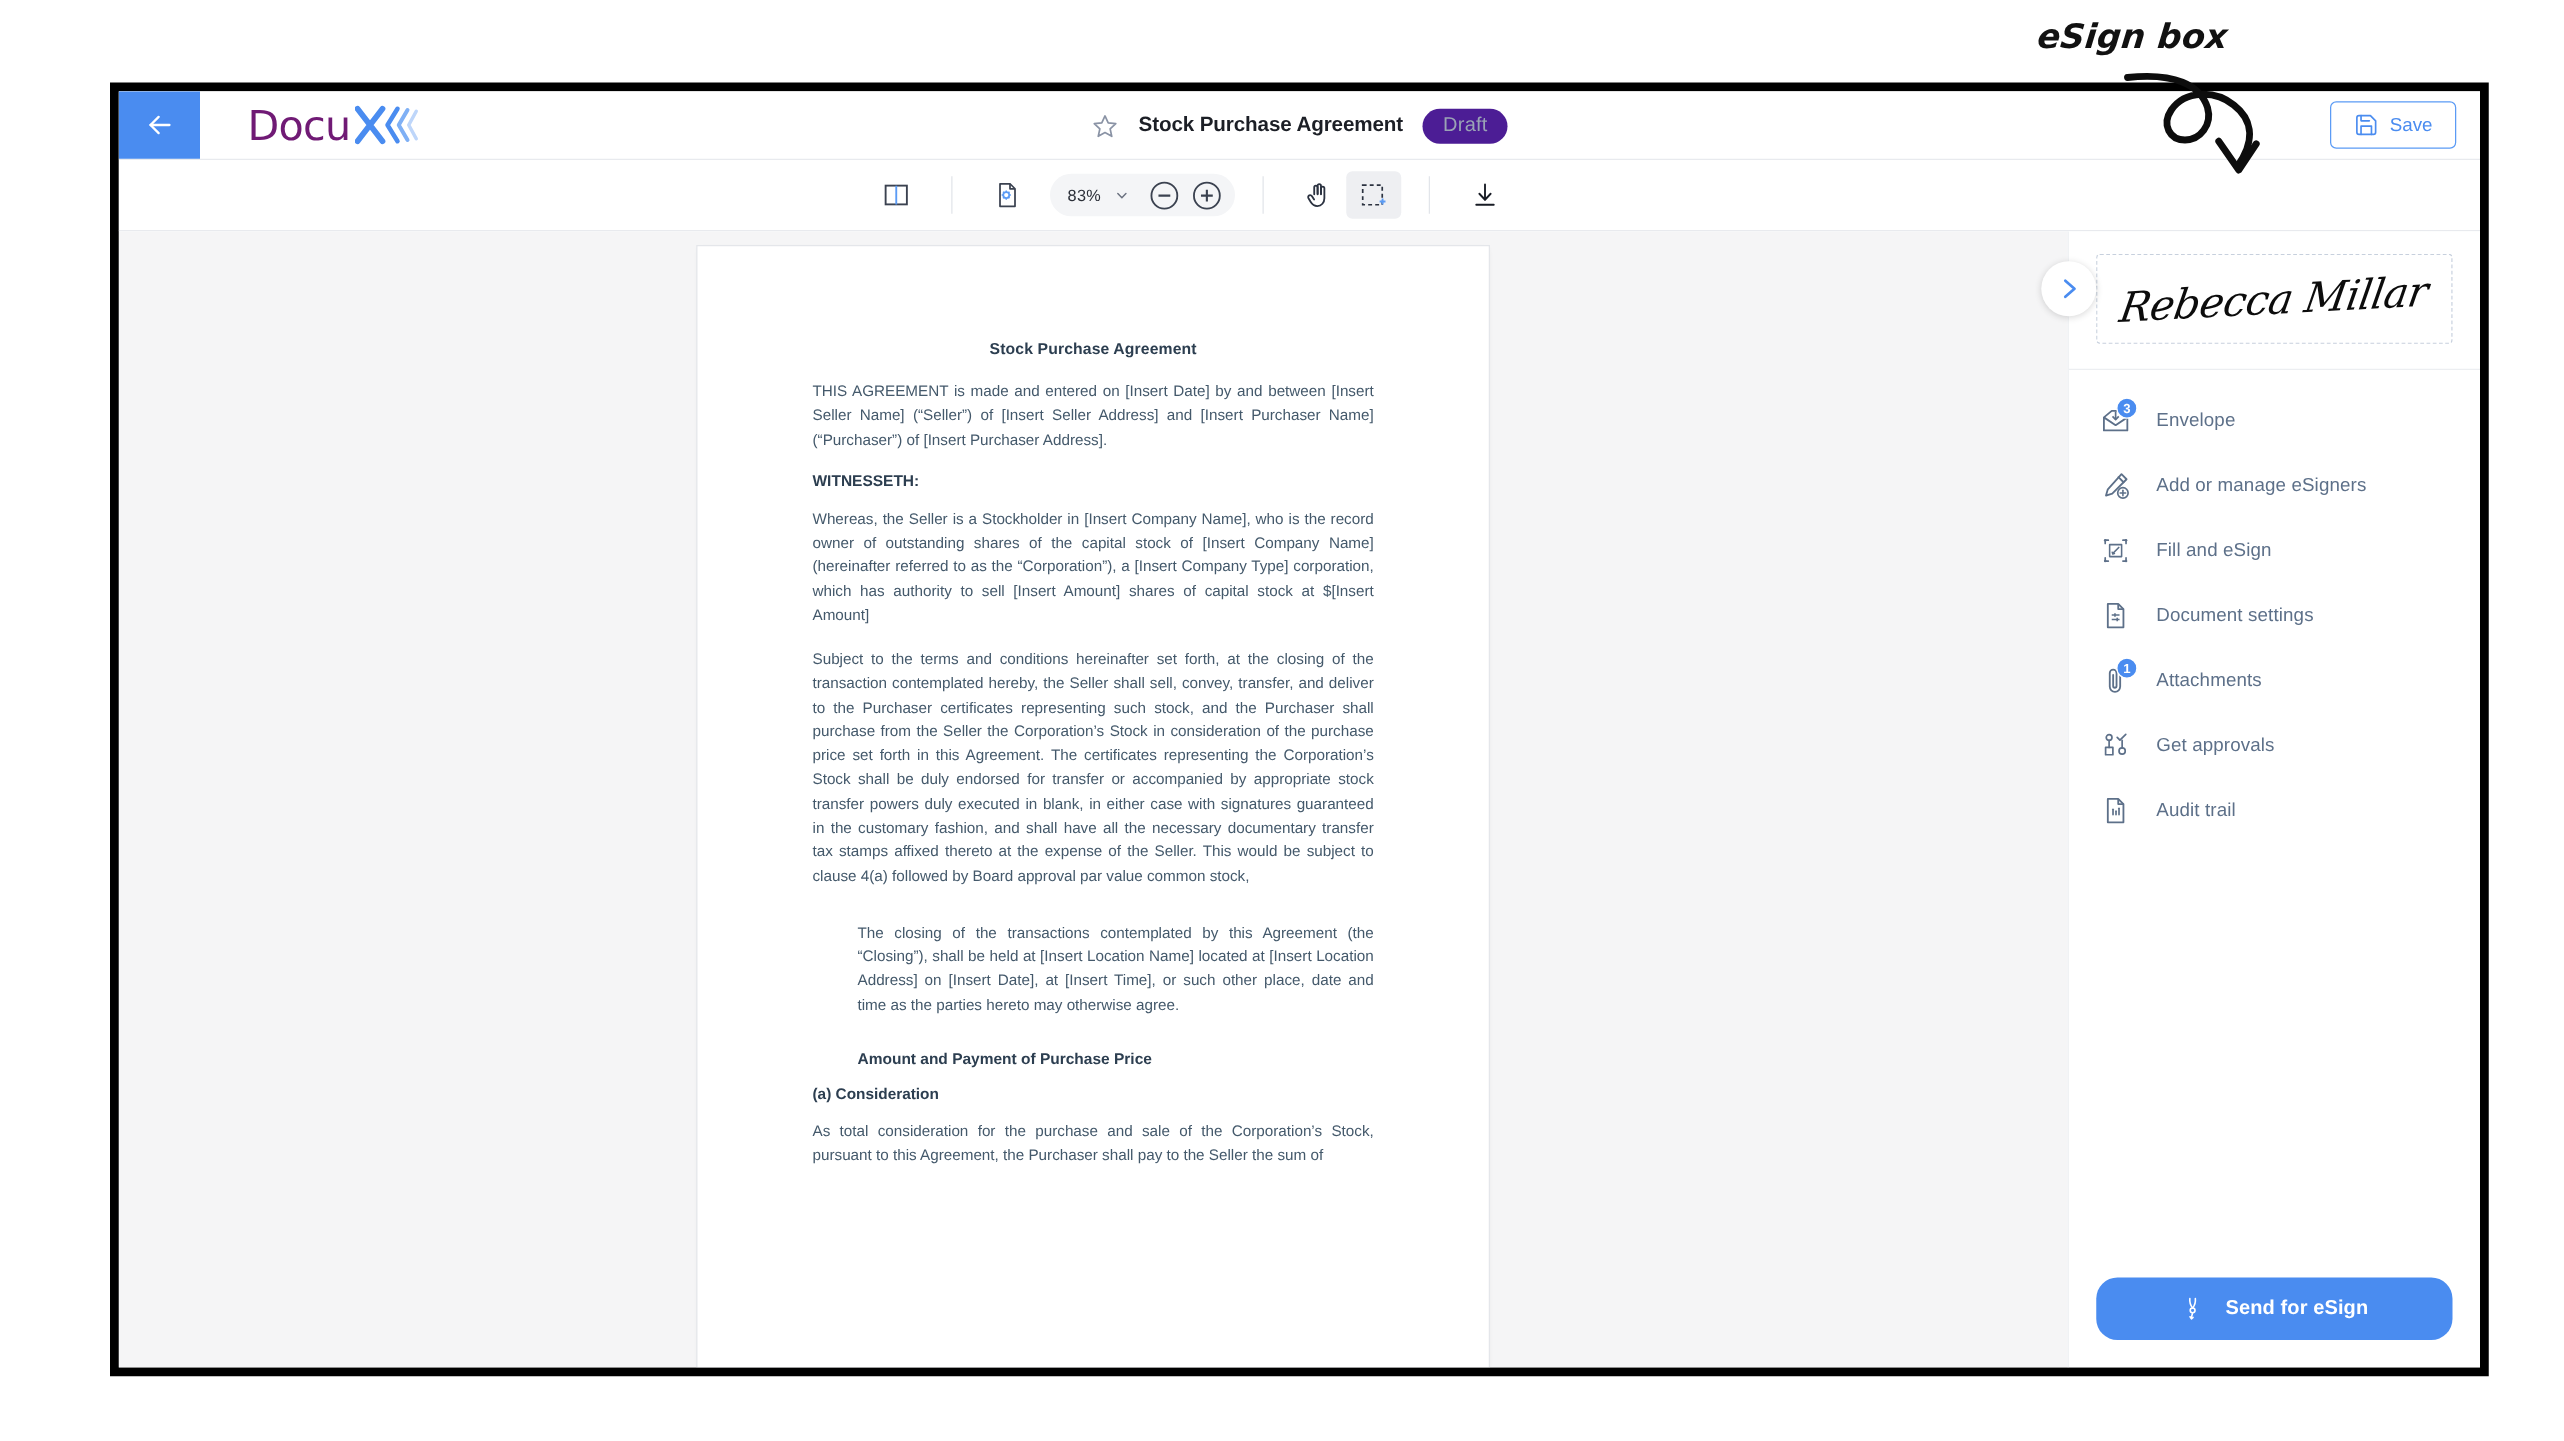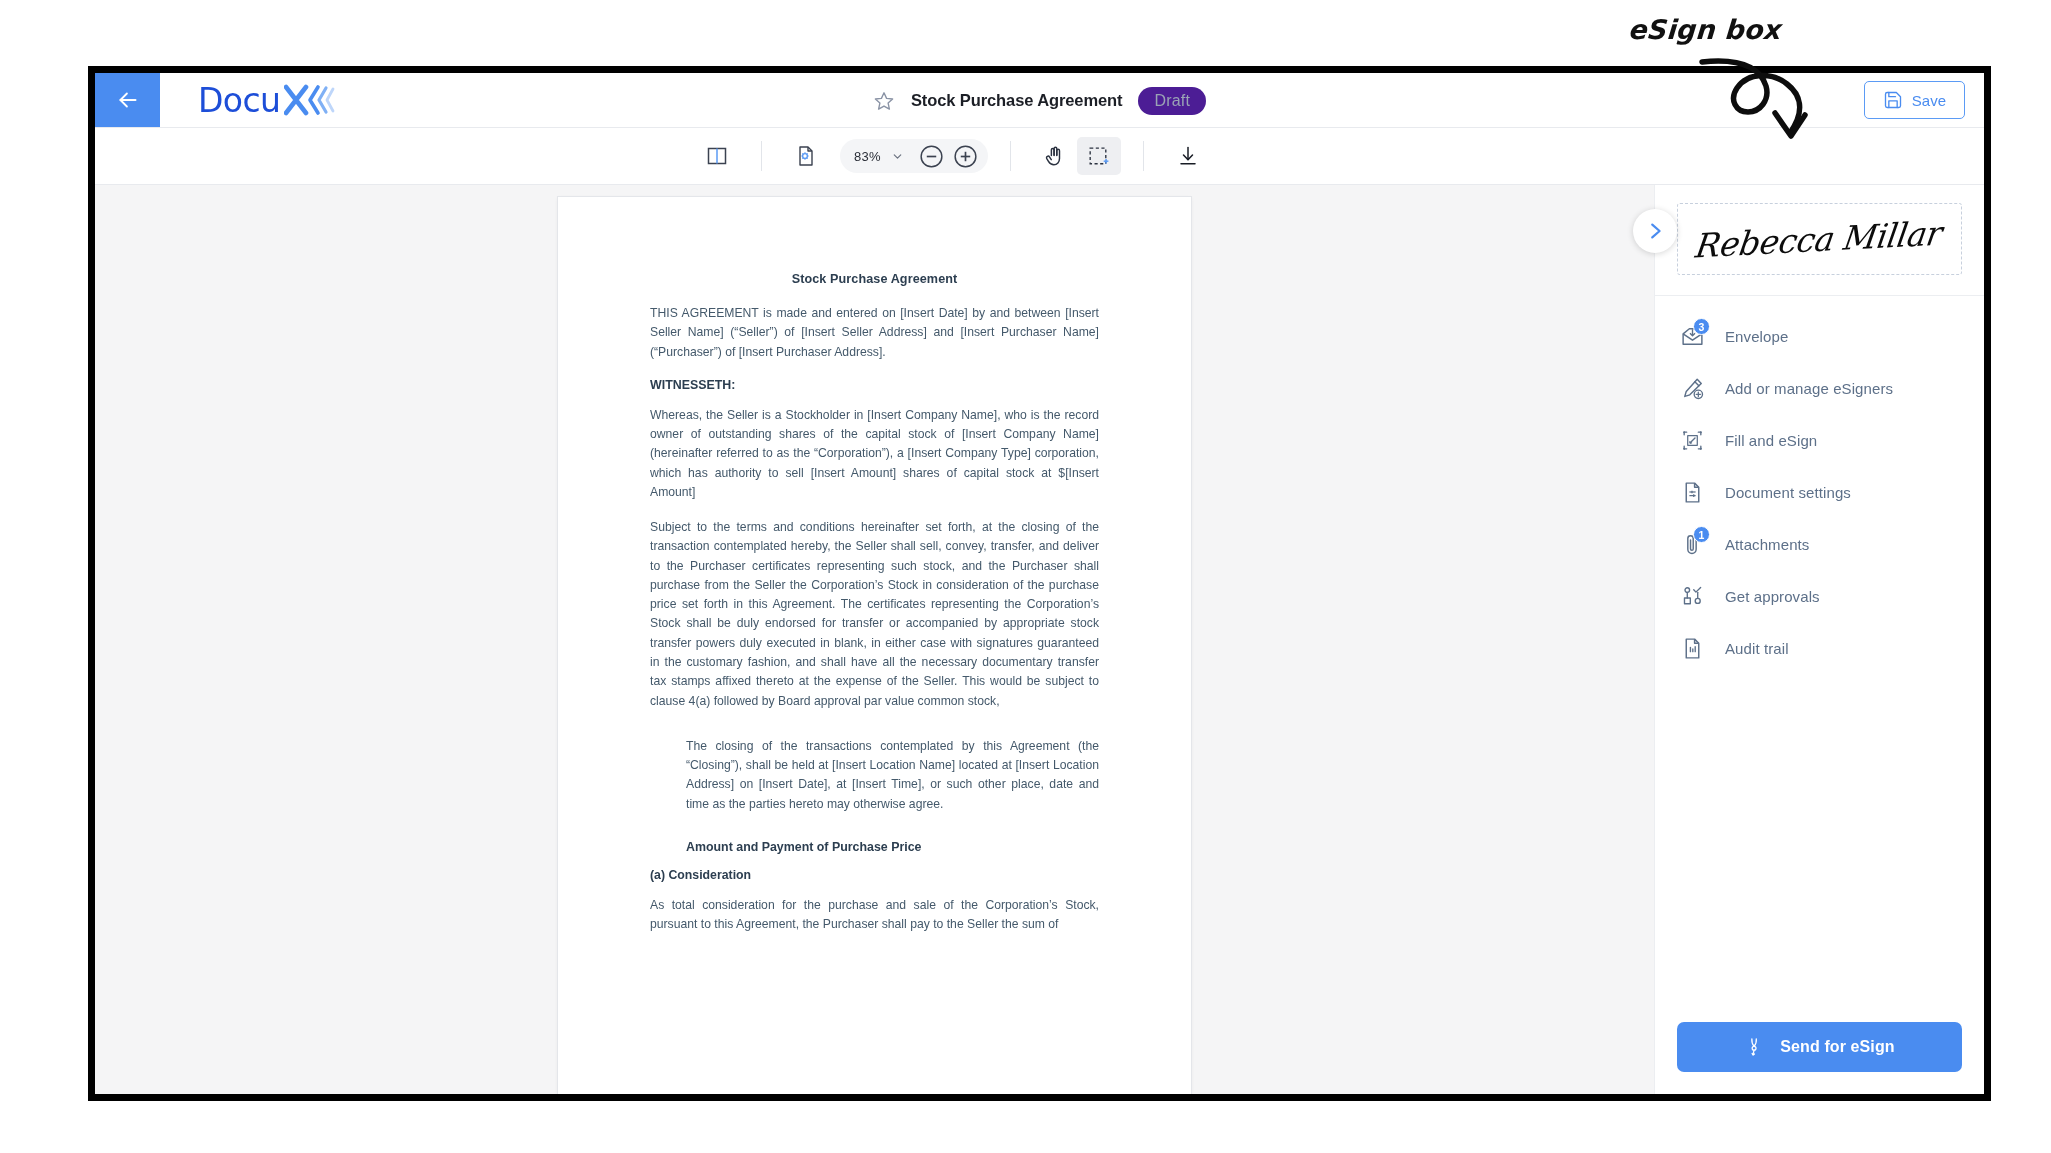--- a/index.html
+++ b/index.html
@@ -38,21 +38,21 @@
     height:55px; min-height:55px; display:flex; align-items:stretch;
     border-bottom:1px solid #e8eaee; background:#fff; position:relative;
   }
   #back-button {
     width:65px; background:#4a8cf0; display:flex; align-items:center; justify-content:center;
     cursor:pointer;
   }
   #back-button svg { width:26px; height:26px; }
   #brand { display:flex; align-items:center; padding-left:38px; }
   #brand-text {
-    font-size:33px; font-weight:400; color:#1d4ed8; letter-spacing:-0.6px;
+    font-size:33px; font-weight:400; color:#701a75; letter-spacing:-0.6px;
     font-family:"DejaVu Sans", sans-serif;
   }
   #brand-x { display:flex; align-items:center; margin-left:4px; }
 
   #header-center {
     position:absolute; left:0; right:0; top:0; height:55px;
     display:flex; align-items:center; justify-content:center; gap:16px;
     pointer-events:none;
   }
   #header-center > * { pointer-events:auto; }
@@ -158,21 +158,21 @@
   .menu-label { font-size:15px; color:#5d7089; letter-spacing:0.1px; }
   .badge {
     position:absolute; top:-3px; right:-3px; min-width:17px; height:17px;
     border-radius:50%; background:#4a8cf0; color:#fff;
     font-size:10.5px; font-weight:600; display:flex; align-items:center; justify-content:center;
     padding:0 4px; border:1.5px solid #fff;
   }
 
   #sidebar-footer { padding:0 22px 22px 22px; }
   #send-button {
-    width:100%; height:50px; background:#4a8cf0; border-radius:7px;
+    width:100%; height:50px; background:#4a8cf0; border-radius:17px;
     display:flex; align-items:center; justify-content:center; gap:14px;
     cursor:pointer;
   }
   #send-button span { color:#fff; font-size:16px; font-weight:700; letter-spacing:0.1px; }
 </style>
 </head>
 <body>
 
 <div id="root">
 

